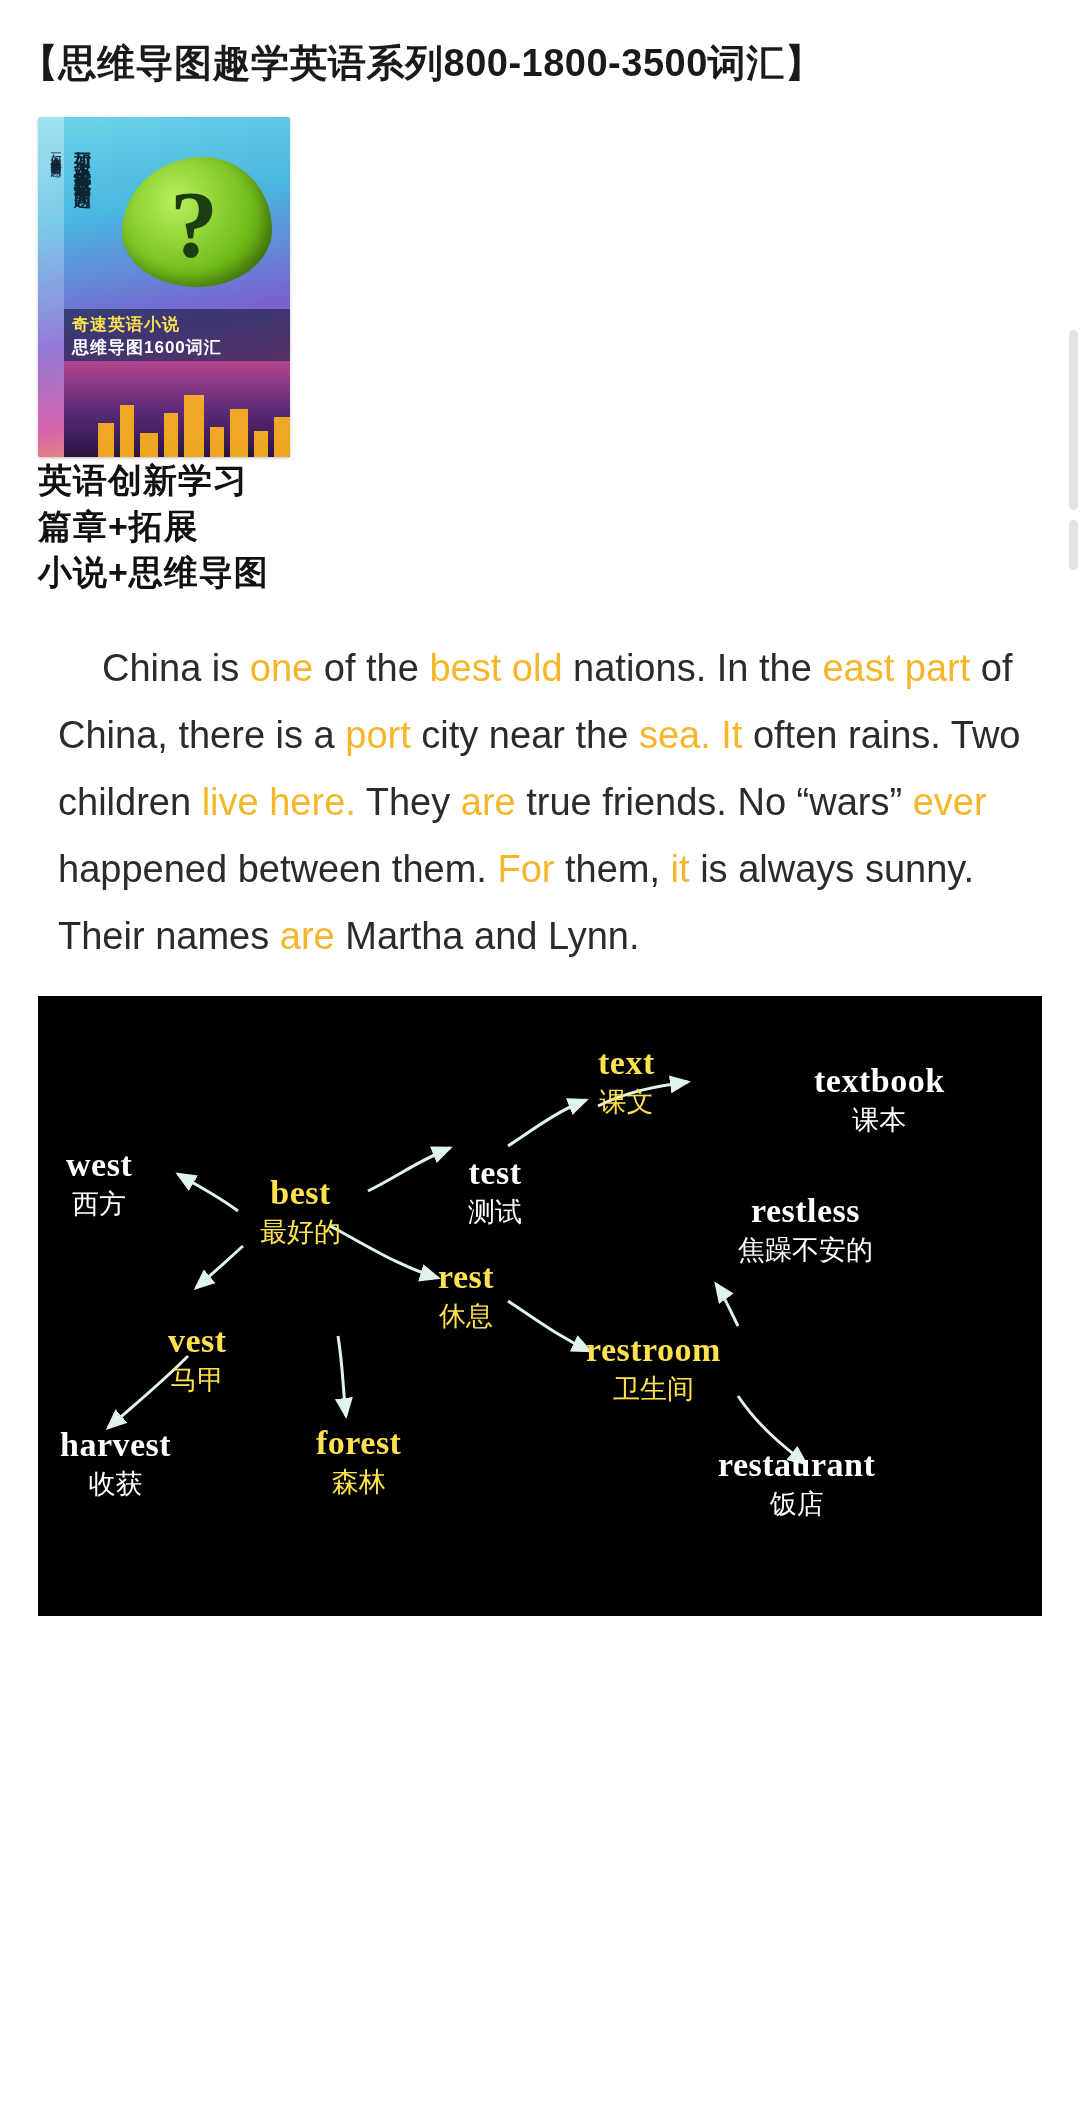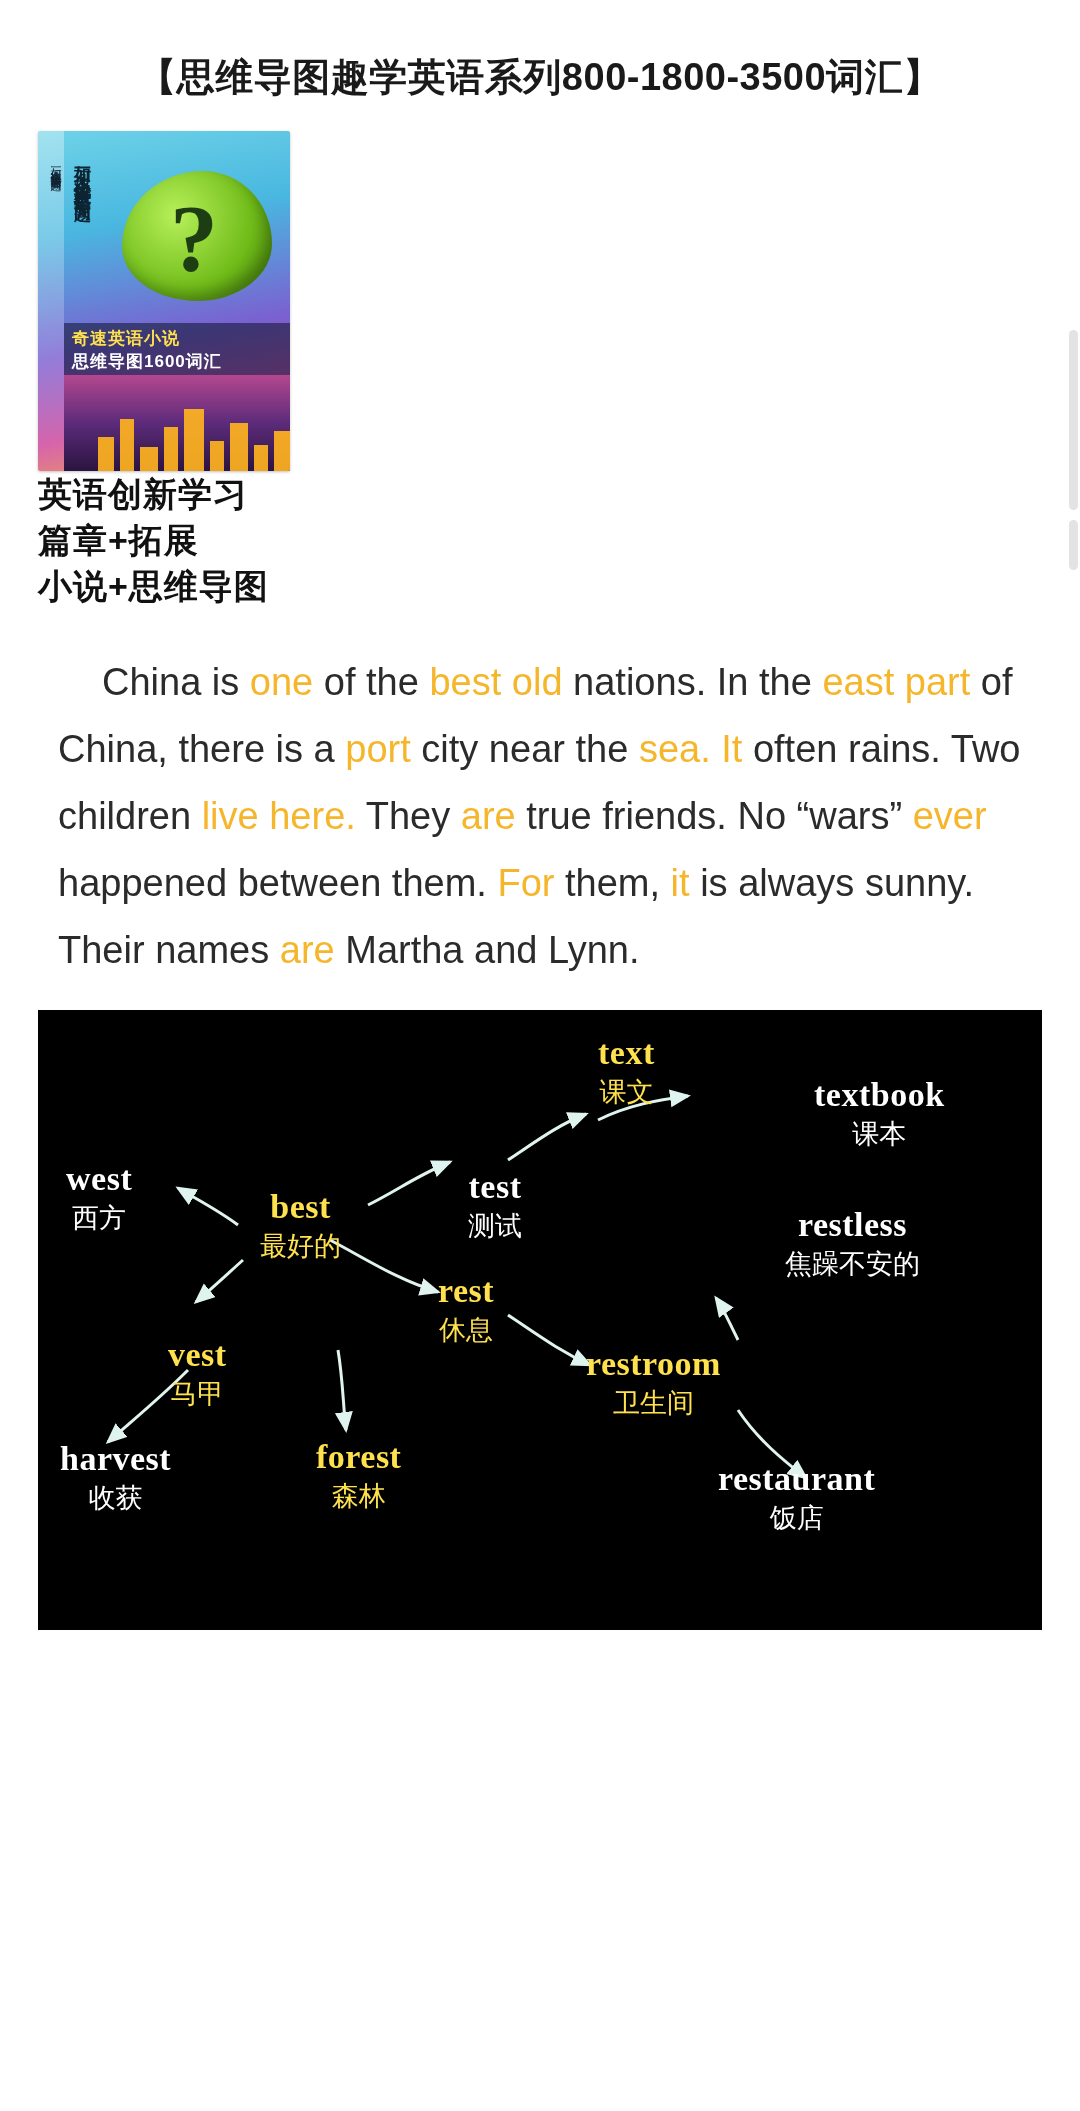--- a/index.html
+++ b/index.html
@@ -16,26 +16,25 @@
   }
   .page {
     width: 1080px;
     height: 2111px;
     position: relative;
     background: #fff;
   }
 
   
   .title {
-    text-align: center;
     font-size: 38px;
     font-weight: bold;
     color: #1a1a1a;
     letter-spacing: 0.5px;
-    padding: 52px 20px 10px 20px;
+    padding: 38px 20px 10px 20px;
     font-family: "Liberation Sans", sans-serif;
   }
 
   
   .intro {
     display: flex;
     align-items: flex-start;
     padding: 18px 30px 0 38px;
     box-sizing: border-box;
   }
@@ -270,41 +269,41 @@
         <path d="M292,230 C330,250 360,270 400,282"></path>
         <path d="M205,250 C185,268 172,280 158,292"></path>
         <path d="M150,360 C120,390 95,410 70,432"></path>
         <path d="M300,340 C305,370 305,395 308,420"></path>
         <path d="M470,305 C500,325 520,340 552,355"></path>
         <path d="M700,330 C690,310 685,298 678,288"></path>
         <path d="M700,400 C720,430 745,450 768,468"></path>
       </g>
     </svg>
 
-    <div class="node yellow" style="left:560px; top:24px;">
+    <div class="node yellow" style="left:560px; top:48px;">
       <div class="en">text</div>
       <div class="cn">课文</div>
     </div>
     <div class="node white" style="left:776px; top:66px;">
       <div class="en">textbook</div>
       <div class="cn">课本</div>
     </div>
     <div class="node white" style="left:430px; top:110px;margin-top:48px;">
       <div class="en">test</div>
       <div class="cn">测试</div>
     </div>
     <div class="node white" style="left:28px; top:150px;">
       <div class="en">west</div>
       <div class="cn">西方</div>
     </div>
     <div class="node yellow" style="left:222px; top:178px;">
       <div class="en">best</div>
       <div class="cn">最好的</div>
     </div>
-    <div class="node white" style="left:700px; top:196px;margin-left:47px;">
+    <div class="node white" style="left:700px; top:196px;">
       <div class="en">restless</div>
       <div class="cn">焦躁不安的</div>
     </div>
     <div class="node yellow" style="left:130px; top:278px;margin-top:48px;">
       <div class="en">vest</div>
       <div class="cn">马甲</div>
     </div>
     <div class="node yellow" style="left:400px; top:262px;">
       <div class="en">rest</div>
       <div class="cn">休息</div>

